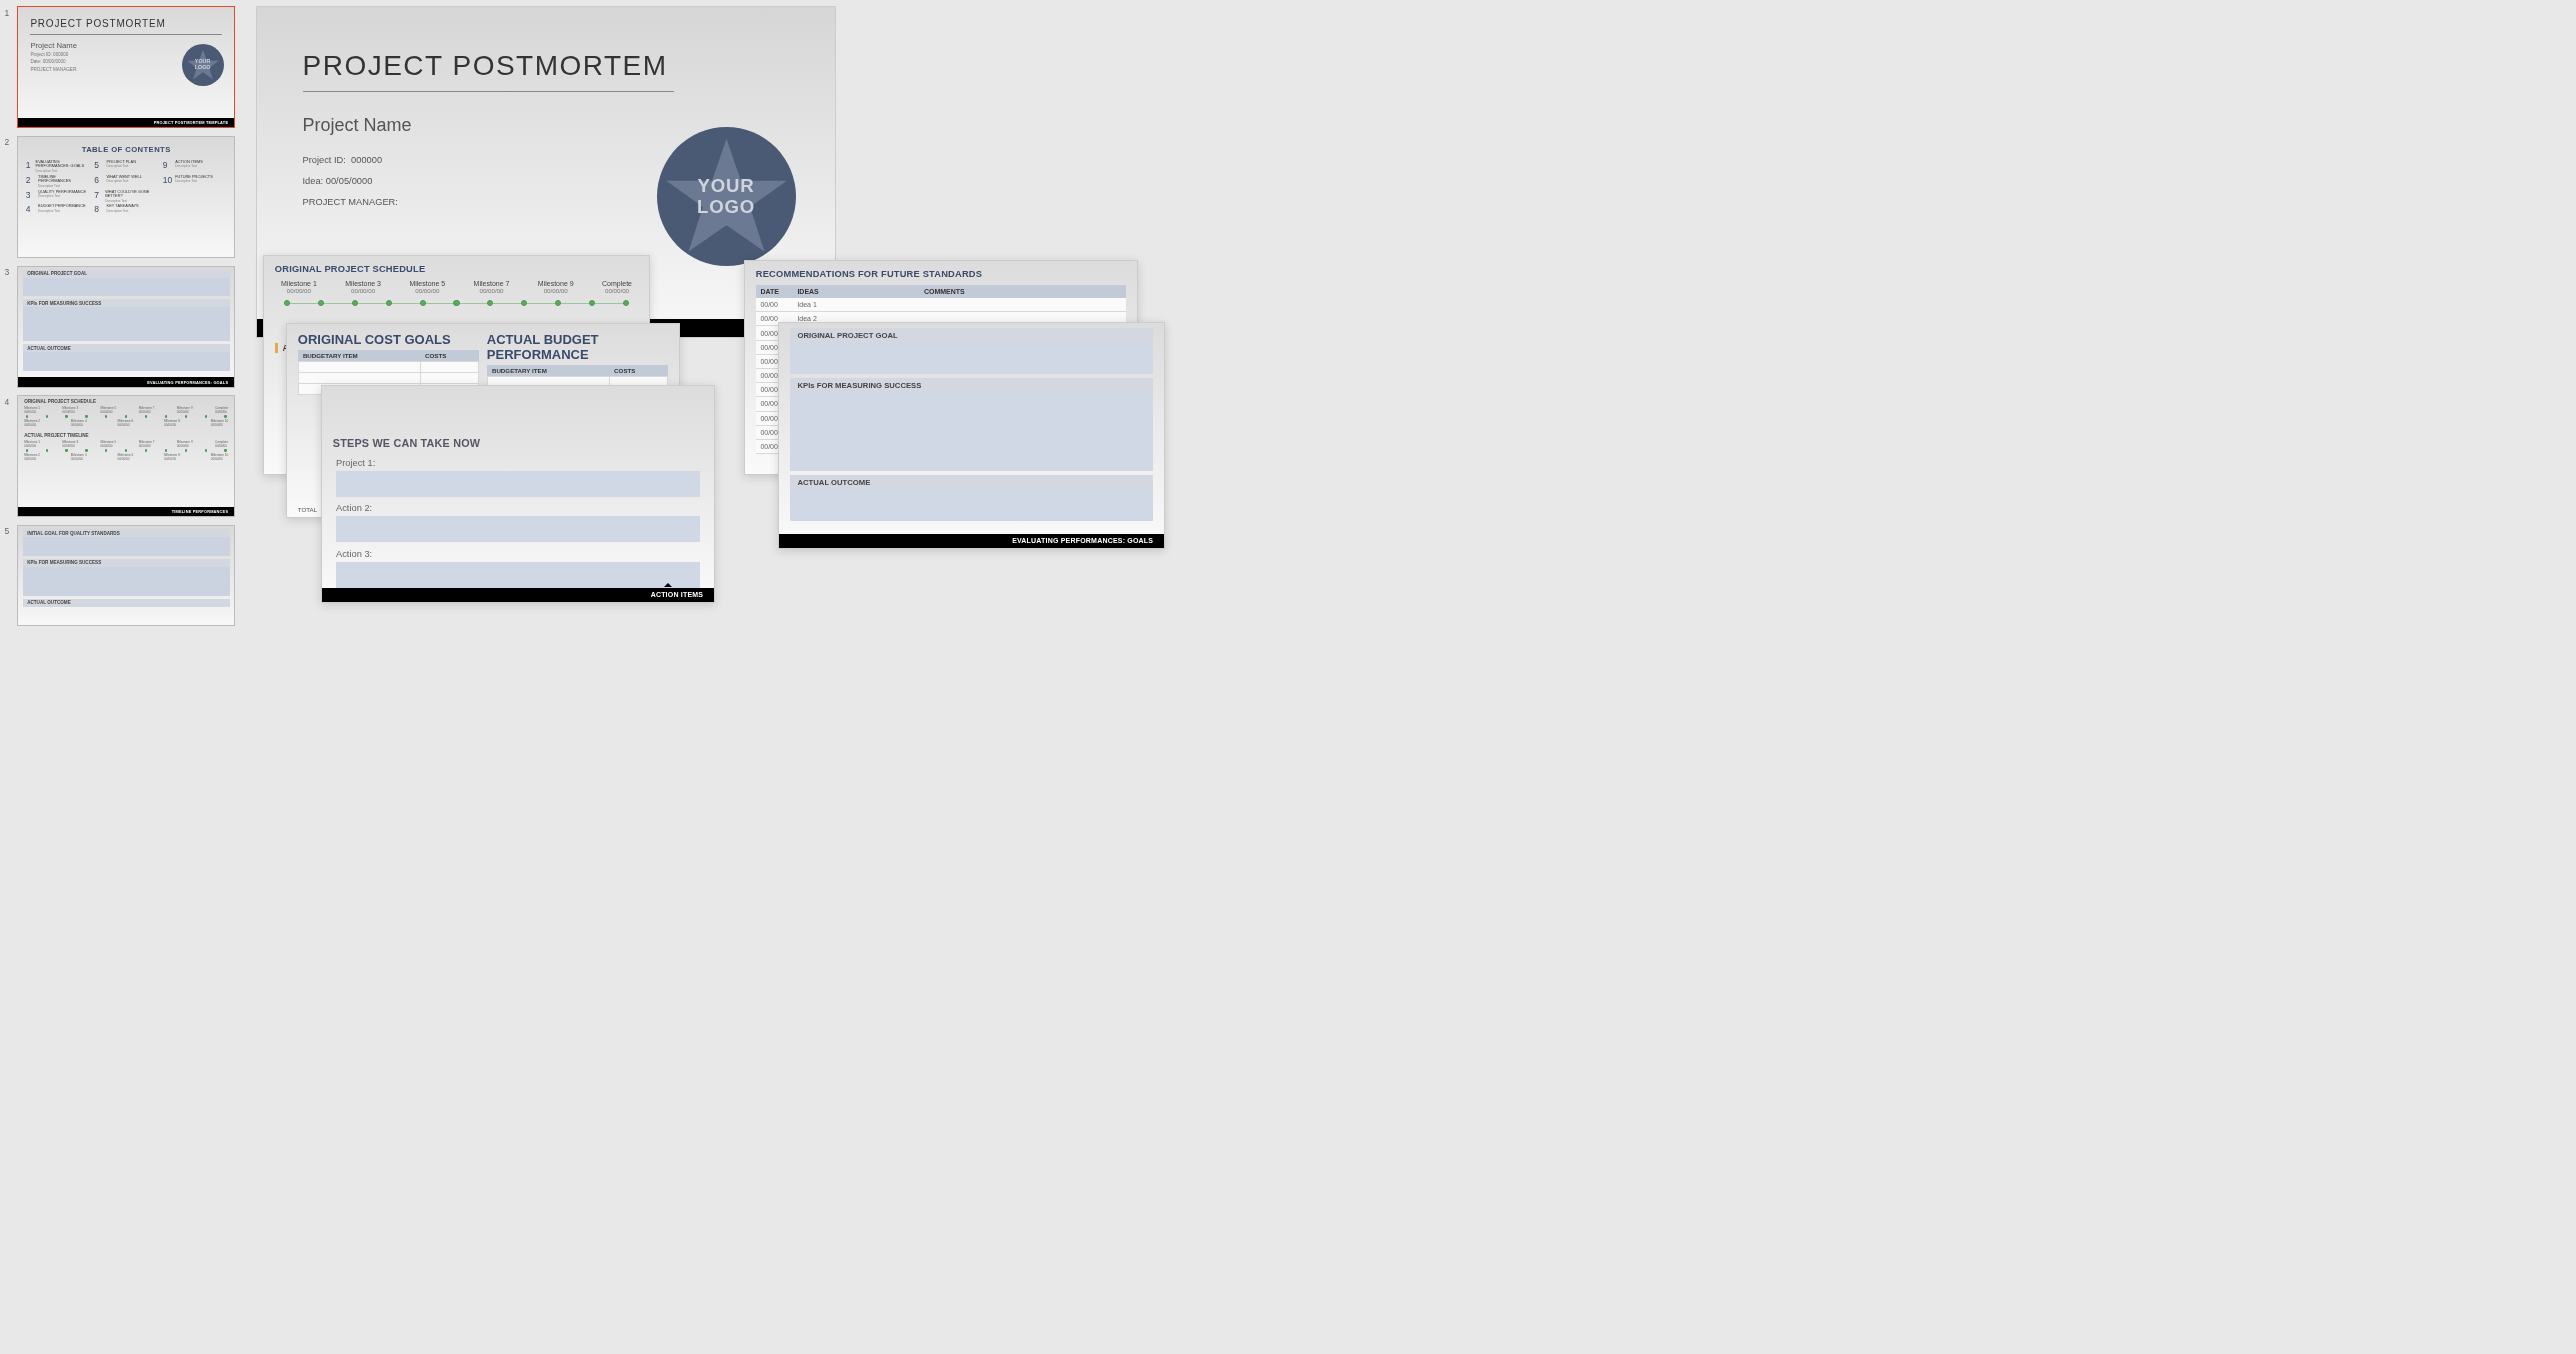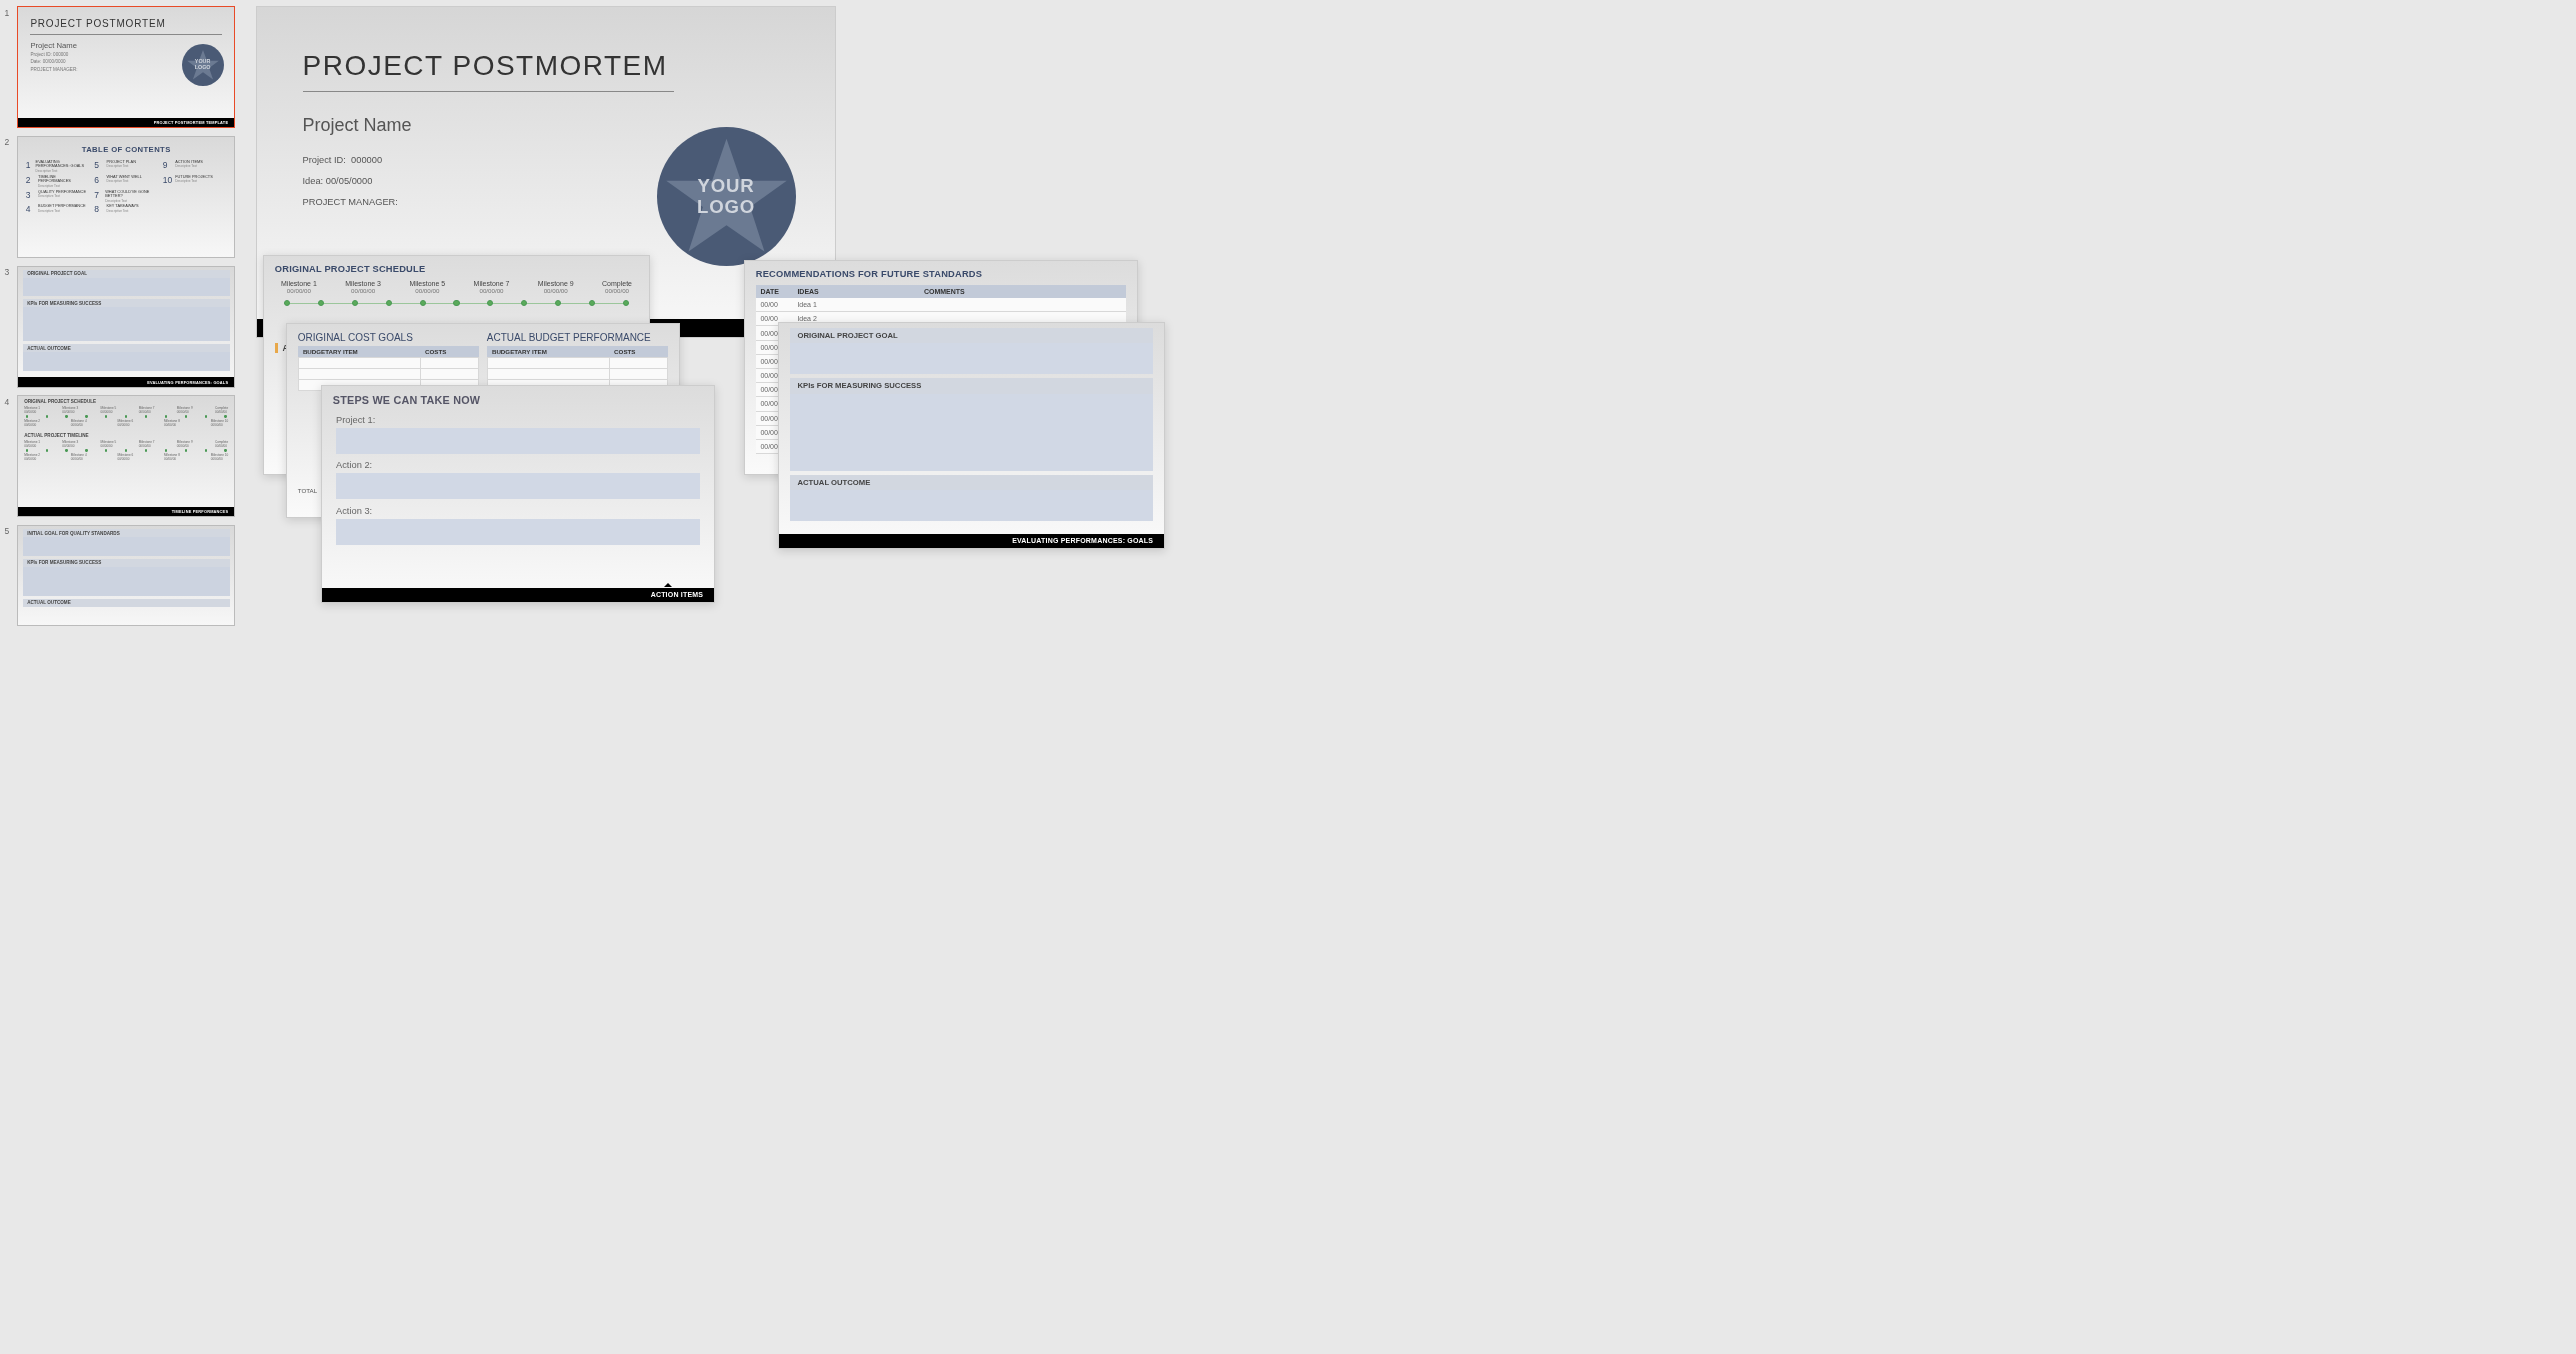--- a/index.html
+++ b/index.html
@@ -294,29 +294,29 @@
 }
 
 
 .c-cost { left: 46px; top: 323px; width: 394px; height: 195px; z-index: 2; }
 .cost-grid {
   display: flex;
   gap: 7.7px;
   padding: 0 10.8px;
 }
 .cost-col { flex: 1; }
-.cost-col .ct { font-size: 10px; font-weight:400; color:#3a4a6a; margin-bottom:3.1px; }
+.cost-col .ct { font-size: 13px; font-weight:700; color:#3a4a6a; margin-bottom:3.1px; }
 .cost-tbl { width:100%; border-collapse:collapse; font-size:6.2px; }
 .cost-tbl th { background:#c2cad8; text-align:left; padding:2.3px 4.6px; font-weight:700; color:#333; }
 .cost-tbl td { border:0.8px solid #d8d8d8; padding:2.3px 4.6px; height:10.8px; background:#fafafa; }
 .cost-total { font-size:6.2px; padding:3.1px 10.8px; color:#555; margin-top:93px; }
 
 
 .c-act { left: 81px; top: 385px; width: 394px; height: 218px; z-index: 3; }
-.c-act .card-title { color:#556; font-size:10.8px; font-weight:600; }
+.c-act .card-title { color:#556; font-size:10.8px; font-weight:600;margin-top:43px; }
 .act-row { padding: 3.1px 14px; }
 .act-lbl { font-size:9.3px; color:#666; margin-bottom:3.1px; }
 .act-box { background:#d1d8e5; height:26px; }
 
 
 .c-rec { left: 504px; top: 260px; width: 394px; height: 215px; z-index: 1; }
 .rec-tbl { width:calc(100% - 21.6px); margin:0 10.8px; border-collapse:collapse; font-size:7px; }
 .rec-tbl th { background:#c2cad8; text-align:left; padding:3.1px 4.6px; font-weight:700; color:#333; }
 .rec-tbl td { border-bottom:0.8px solid #d8d8d8; padding:3.1px 4.6px; background:#fafafa; color:#666; }
 .rec-tbl td:first-child { width:37px; }

